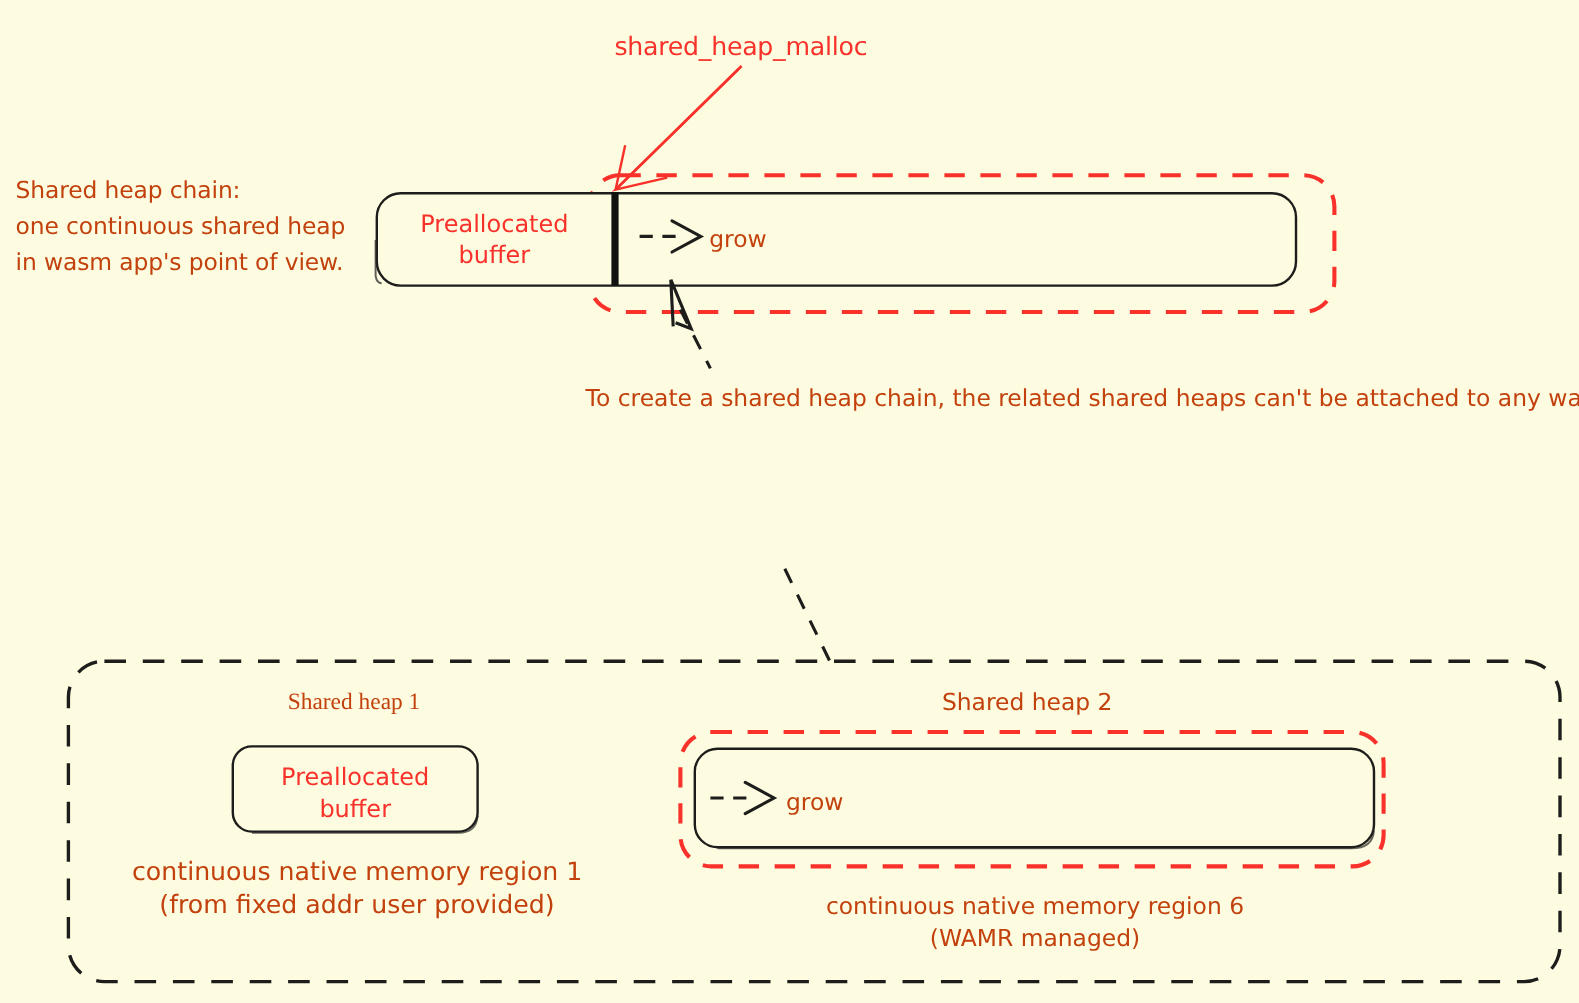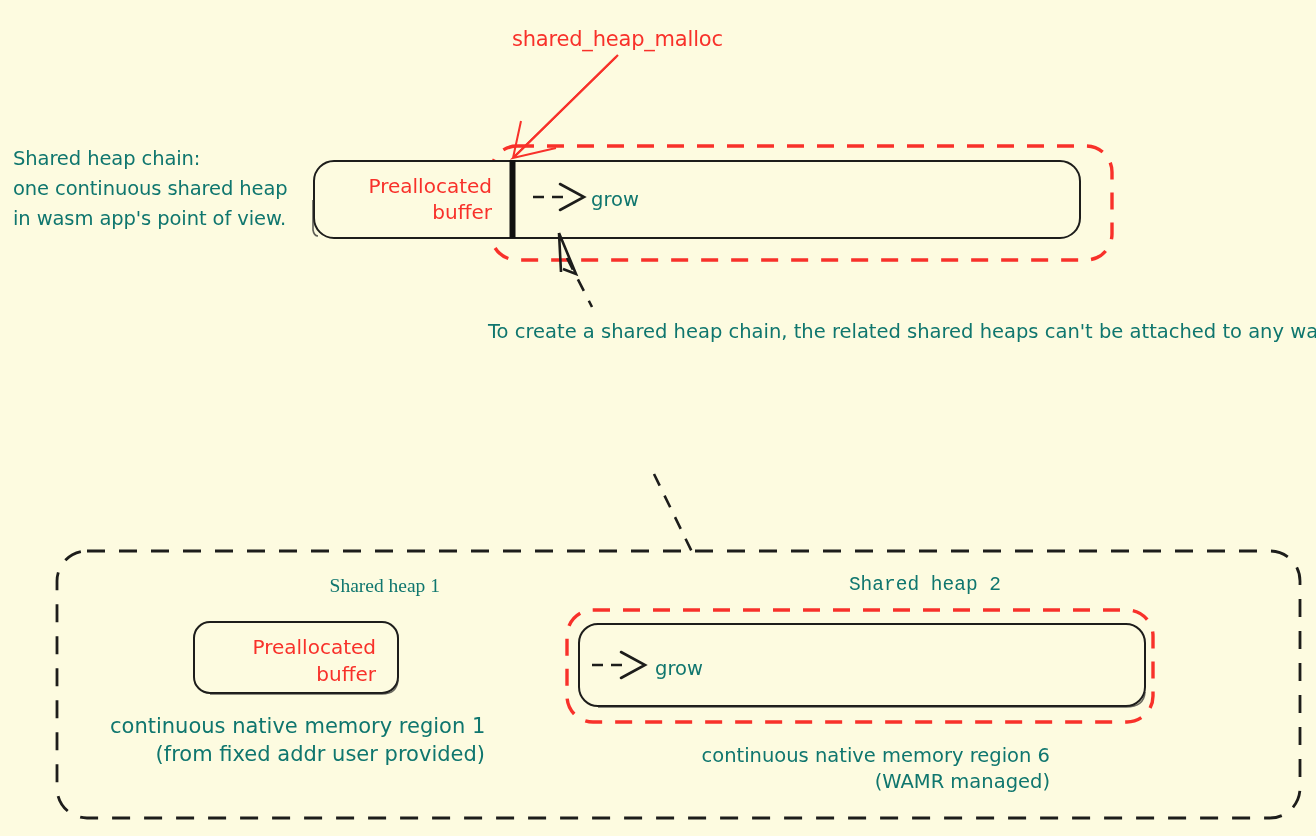--- a/index.html
+++ b/index.html
@@ -18,31 +18,31 @@
   svg.layer {
     position: absolute;
     left: 0;
     top: 0;
     width: 1316px;
     height: 836px;
     pointer-events: none;
   }
   .txt {
     position: absolute;
-    color: #0f766e;
+    color: #c2410c;
     font-family: "DejaVu Sans", sans-serif;
     white-space: pre;
     line-height: 1.32;
   }
   .red {
     color: #f8312a;
     text-align: right;
   }
   .center {
-    text-align: right;
+    text-align: center;
   }
   
   #caption-chain {
     left: 13px;
     top: 144px;
     font-size: 19.5px;
     line-height: 1.55;
     letter-spacing: -0.1px;
   }
   
@@ -79,21 +79,20 @@
     top: 573px;
     width: 290px;
     font-size: 19.5px;
     font-family: Liberation Serif, serif;
   }
   #title-heap2 {
     left: 711px;
     top: 573px;
     width: 290px;
     font-size: 19.5px;
-    font-family: Liberation Mono, monospace;
   }
   #label-prealloc-bottom {
     left: 216px;
     top: 634px;
     width: 160px;
     font-size: 20px;
     line-height: 1.34;
   }
   #label-grow-bottom {
     left: 655px;

